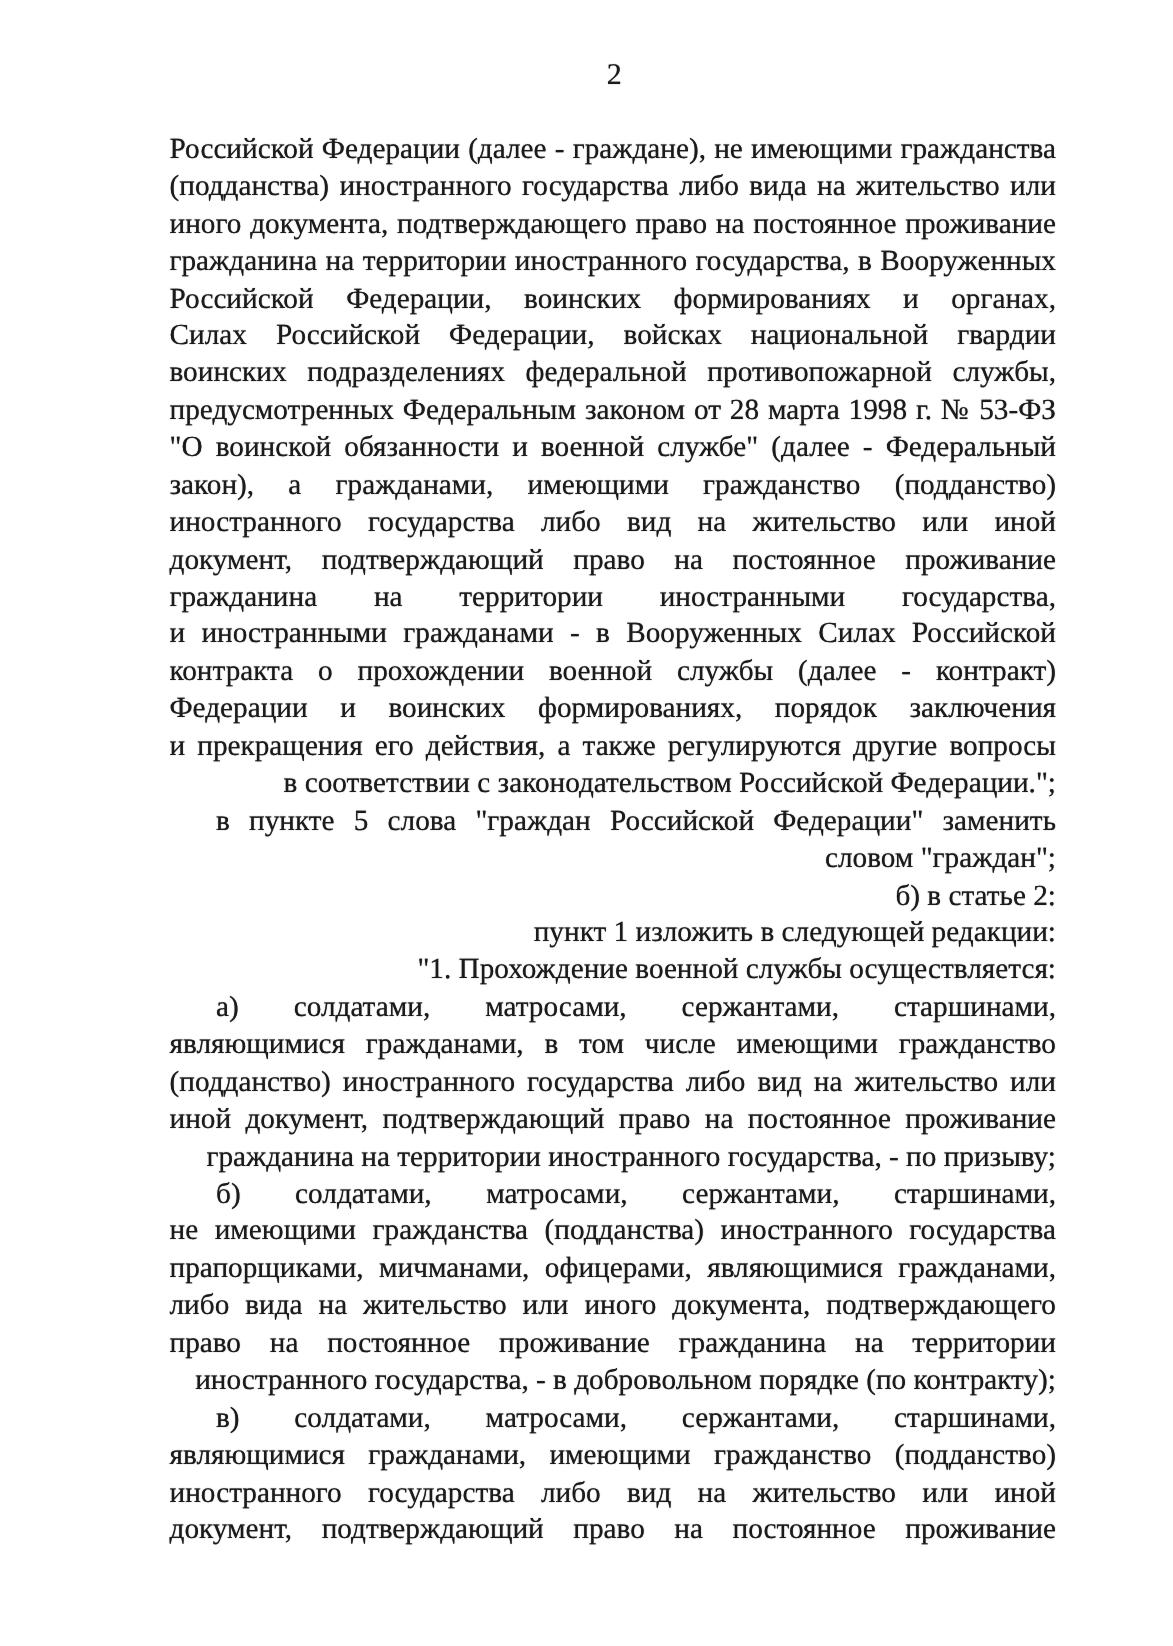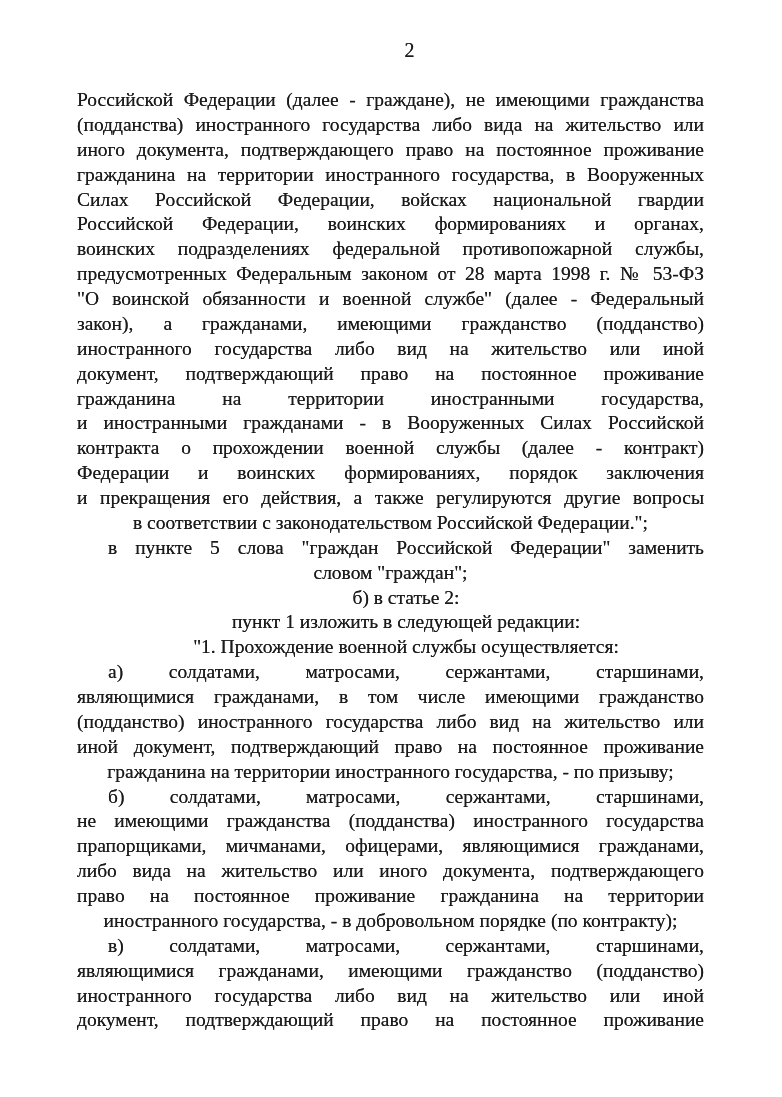--- a/index.html
+++ b/index.html
@@ -31,42 +31,43 @@
     text-shadow: 0 0 0.6px rgba(25,25,25,0.85);
   }
   .doc-body {
     font-size: 19.5px;
     line-height: 24.87px;
     color: #1b1b1b;
     text-shadow: 0 0 0.6px rgba(25,25,25,0.85);
   }
   .tl {
     min-height: 24.87px;
-    text-align: center;
+    text-align: right;
   }
   .tl.j {
     text-align: justify;
     text-align-last: justify;
+    margin-left: 36px;
   }
   .tl.indent {
     padding-left: 31px;
   }
 </style>
 </head>
 <body style="background: rgb(255, 255, 255);">
 
 <div class="page">
   <div class="page-number">2</div>
   <div class="doc-body" style="color: rgb(27, 27, 27);">
       <div class="tl j">Российской Федерации (далее - граждане), не имеющими гражданства</div>
       <div class="tl j">(подданства) иностранного государства либо вида на жительство или</div>
       <div class="tl j">иного документа, подтверждающего право на постоянное проживание</div>
       <div class="tl j">гражданина на территории иностранного государства, в Вооруженных</div>
+      <div class="tl j">Российской Федерации, воинских формированиях и органах,</div>
       <div class="tl j">Силах Российской Федерации, войсках национальной гвардии</div>
-      <div class="tl j">Российской Федерации, воинских формированиях и органах,</div>
       <div class="tl j">воинских подразделениях федеральной противопожарной службы,</div>
       <div class="tl j">предусмотренных Федеральным законом от 28 марта 1998 г. № 53-ФЗ</div>
       <div class="tl j">"О воинской обязанности и военной службе" (далее - Федеральный</div>
       <div class="tl j">закон), а гражданами, имеющими гражданство (подданство)</div>
       <div class="tl j">иностранного государства либо вид на жительство или иной</div>
       <div class="tl j">документ, подтверждающий право на постоянное проживание</div>
       <div class="tl j">гражданина на территории иностранными государства,</div>
       <div class="tl j">и иностранными гражданами - в Вооруженных Силах Российской</div>
       <div class="tl j">контракта о прохождении военной службы (далее - контракт)</div>
       <div class="tl j">Федерации и воинских формированиях, порядок заключения</div>

